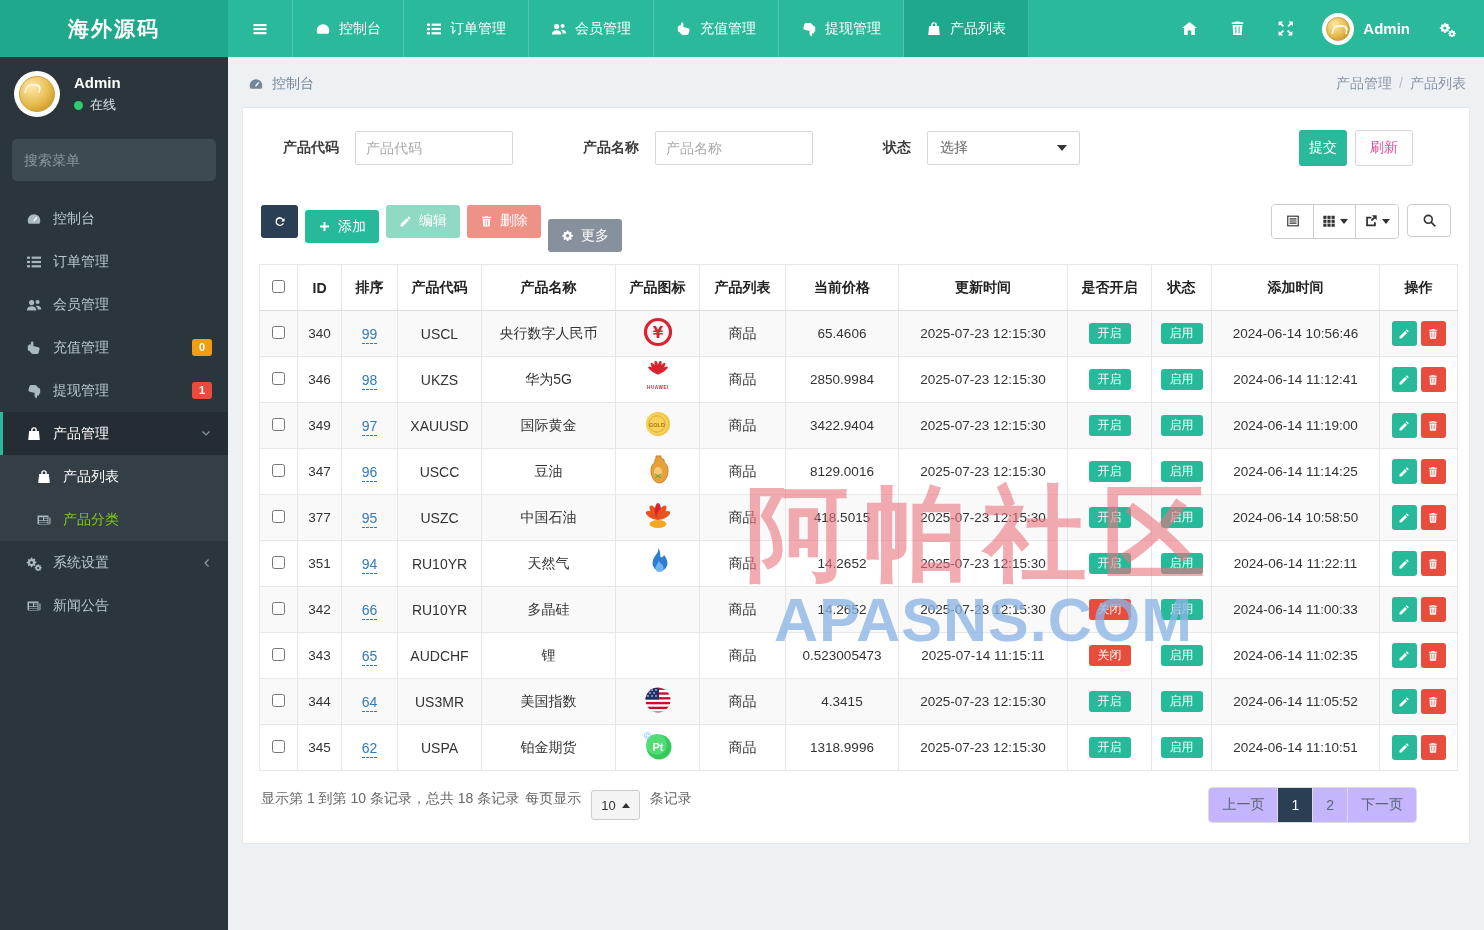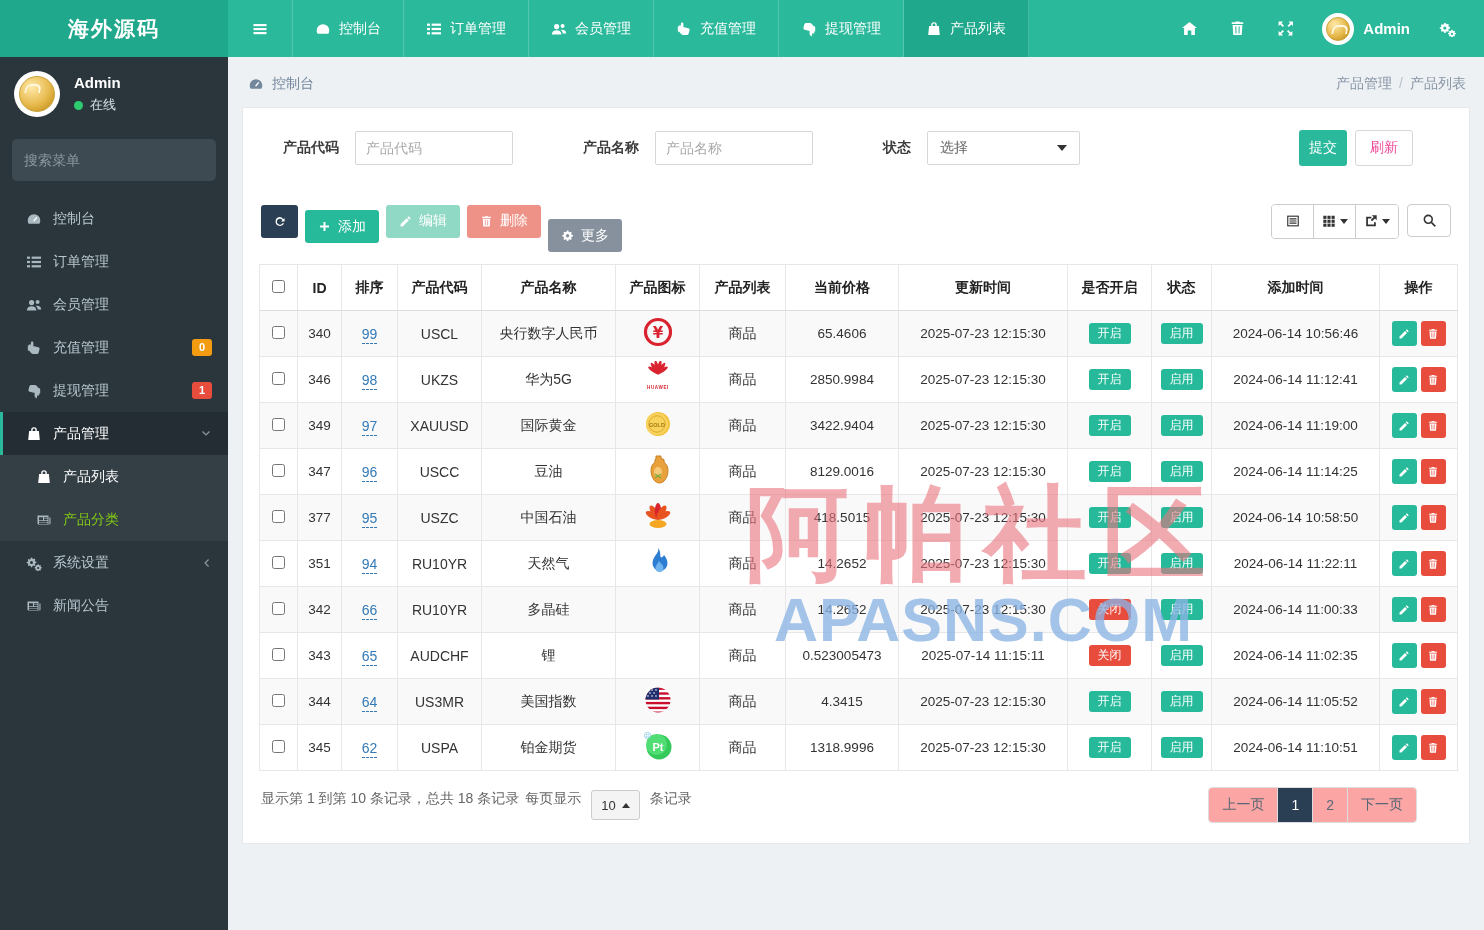--- a/index.html
+++ b/index.html
@@ -103,21 +103,21 @@
   .act-del { background:#e74c3c; }
   .act-btn .ico { width:12px; height:12px; }
   .picon { display:inline-flex; align-items:center; justify-content:center; }
 
   
   .table-footer { display:flex; align-items:center; margin-top:16px; padding:0 2px; }
   .summary { font-size:14px; color:#666; display:flex; gap:6px; }
   .pagesize-btn { border:1px solid #ccc; background:#f4f4f4; border-radius:3px; height:30px; padding:0 9px; display:flex; align-items:center; gap:6px; font-size:13px; color:#333; cursor:pointer; margin:0 4px; }
   .caret-up { width:0; height:0; border-left:4px solid transparent; border-right:4px solid transparent; border-bottom:5px solid #333; }
   .pagination { margin-left:auto; display:flex; border:1px solid #ddd; border-radius:4px; overflow:hidden; margin-right:34px; }
-  .page-btn { min-width:34px; height:34px; padding:0 13px; background:#fca5a5; border:none; border-right:1px solid #ddd; color:#5a6876; font-size:14px; cursor:pointer; display:flex; align-items:center; justify-content:center; font-family:inherit; }
+  .page-btn { min-width:34px; height:34px; padding:0 13px; background:#c4b5fd; border:none; border-right:1px solid #ddd; color:#5a6876; font-size:14px; cursor:pointer; display:flex; align-items:center; justify-content:center; font-family:inherit; }
   .page-btn:last-child { border-right:none; }
   .page-btn.active { background:#2a3f54; color:#fff; }
 
   
   .watermark { position:absolute; left:468px; top:372px; width:545px; text-align:center; z-index:40; pointer-events:none; }
   .wm1 { font-size:103px; font-weight:bold; color:rgba(235,115,126,.60); letter-spacing:16px; line-height:1.05; white-space:nowrap; }
   .wm2 { font-size:61px; font-weight:bold; color:rgba(139,180,228,.78); letter-spacing:1px; line-height:1; margin-top:2px; white-space:nowrap; }
 </style>
 </head>
 <body>

